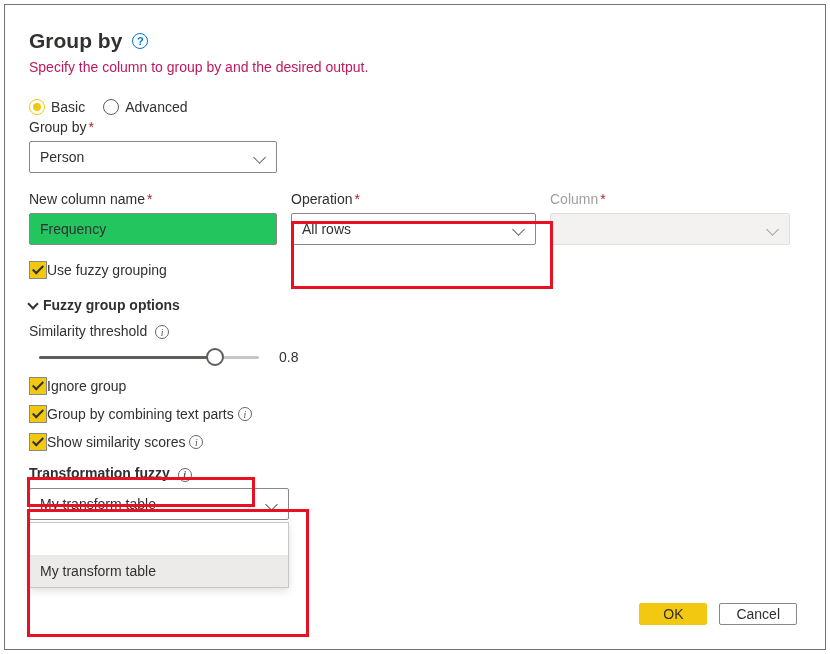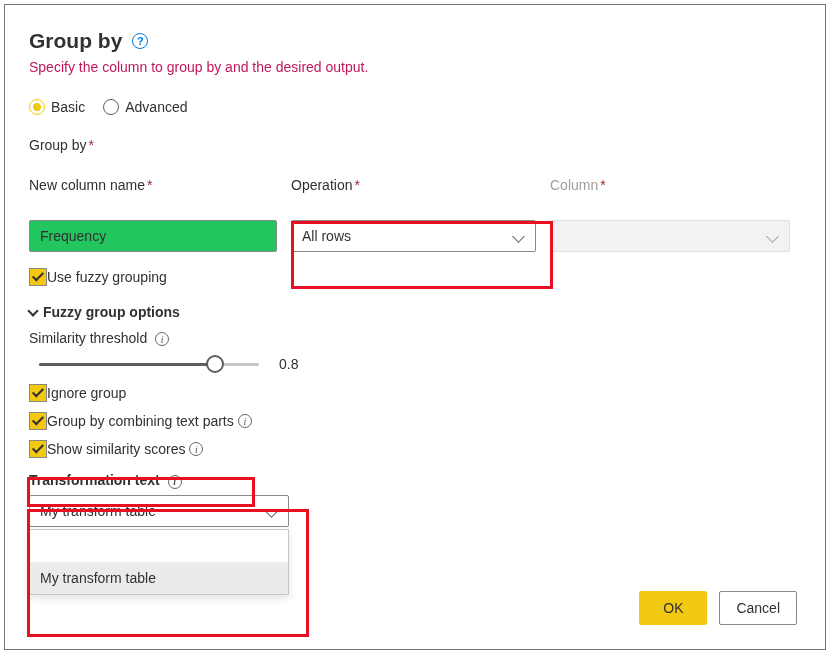--- a/index.html
+++ b/index.html
@@ -56,21 +56,21 @@
     vertical-align: middle;
   }
   .subtitle {
     color: #be185d;
     font-size: 14px;
     margin-bottom: 24px;
   }
   .mode-row {
     display: flex;
     gap: 18px;
-    margin-bottom: 22px;
+    margin-bottom: 4px;
   }
   .radio {
     width: 16px; height: 16px;
     border: 1.5px solid #605e5c;
     border-radius: 50%;
     display: inline-flex;
     align-items: center;
     justify-content: center;
     position: relative;
   }
@@ -139,21 +139,20 @@
     background: #22c55e;
   }
   .row3 {
     display: flex;
     gap: 14px;
     margin-top: 18px;
   }
   .col {
     display: flex;
     flex-direction: column;
-    gap: 21px;
   }
   .checkbox {
     width: 18px; height: 18px;
     border: 1px solid #8a8886;
     background: #f2c811;
     display: inline-flex;
     align-items: center;
     justify-content: center;
     position: relative;
   }
@@ -245,21 +244,21 @@
   }
   .button-row {
     position: absolute;
     bottom: 24px;
     right: 28px;
     display: flex;
     gap: 12px;
   }
   .btn {
     min-width: 68px;
-    height: 34px;
+    height: 22px;
     border: 1px solid #8a8886;
     border-radius: 2px;
     display: inline-flex;
     align-items: center;
     justify-content: center;
     padding: 0 16px;
     cursor: pointer;
     background: #fff;
   }
   .btn.primary {
@@ -292,20 +291,24 @@
     <div class="radio-item">
       <span class="radio"></span>
       <span>Advanced</span>
     </div>
   </div>
 
   <div class="col">
     <div class="field-label">
       <span>Group by</span><span class="required">*</span>
     </div>
+    <div class="select groupby-select">
+      <span>Person</span>
+      <span class="chevron-down"></span>
+    </div>
   </div>
 
   <div class="row3">
     <div class="col">
       <div class="field-label">
         <span>New column name</span><span class="required">*</span>
       </div>
       <div class="text-input newcol-input">
         <span>Frequency</span>
       </div>
@@ -362,21 +365,21 @@
     <span>Group by combining text parts</span>
     <span class="info-icon-gray">i</span>
   </div>
   <div class="chk-row">
     <span class="checkbox"></span>
     <span>Show similarity scores</span>
     <span class="info-icon-gray">i</span>
   </div>
 
   <div class="field-label" style="margin-top:14px;font-weight:600;">
-    <span>Transformation text</span>
+    <span>Transformation fuzzy</span>
     <span class="info-icon-gray">i</span>
   </div>
   <div class="select trans-select">
     <span>My transform table</span>
     <span class="chevron-down"></span>
   </div>
   <div class="dropdown-list" style="width:260px;">
     <div class="dropdown-item">&nbsp;</div>
     <div class="dropdown-item selected">
       <span>My transform table</span>

